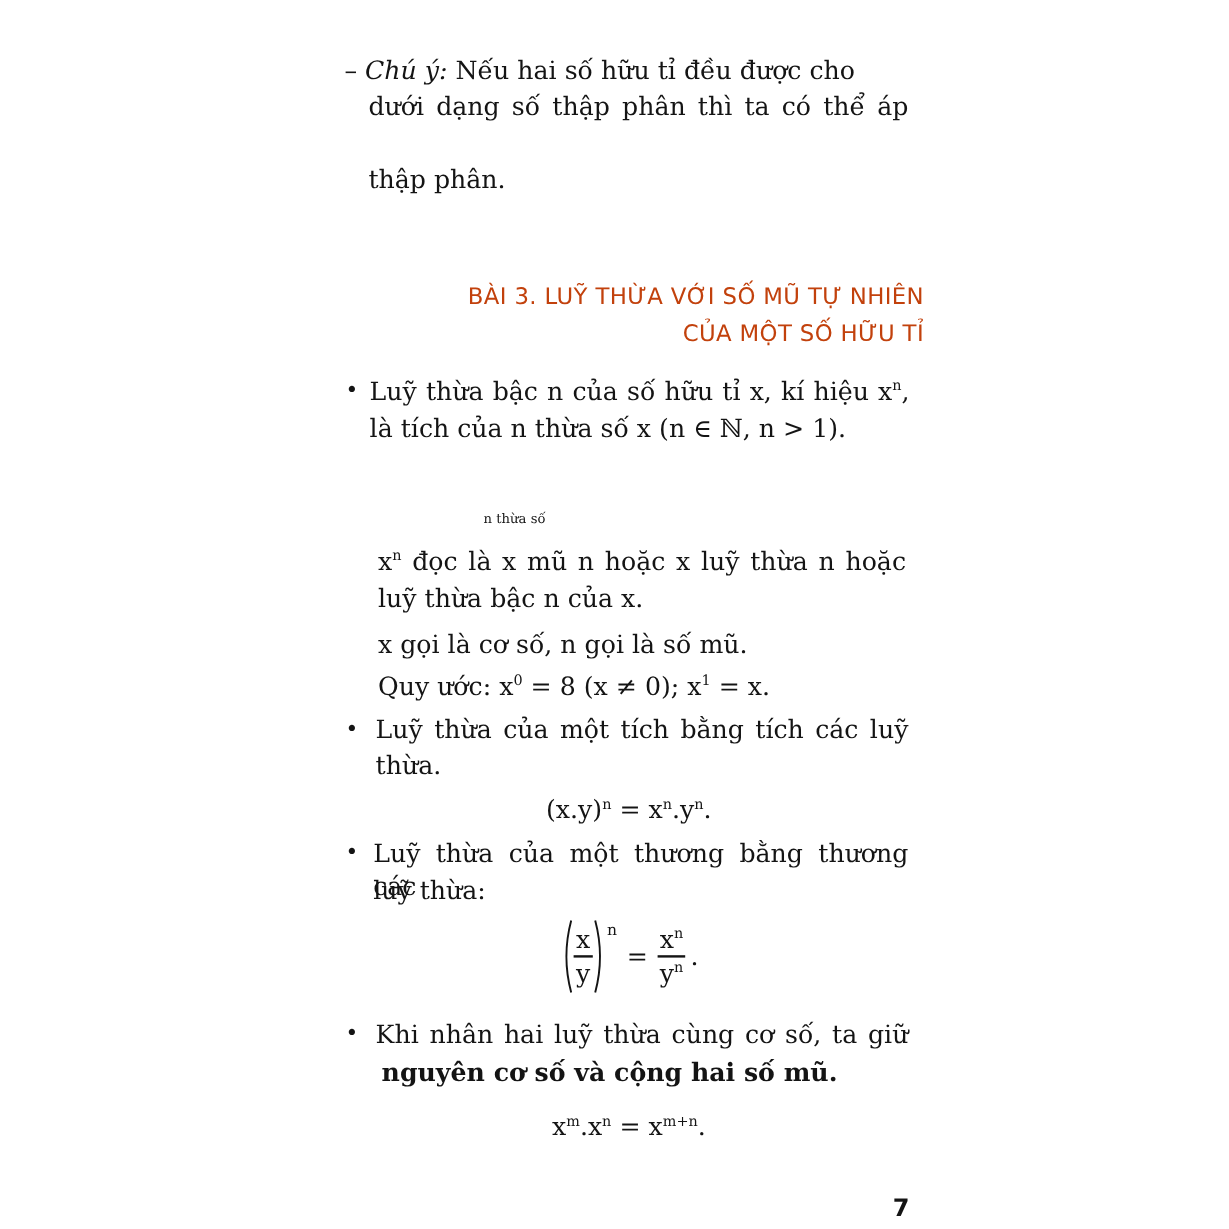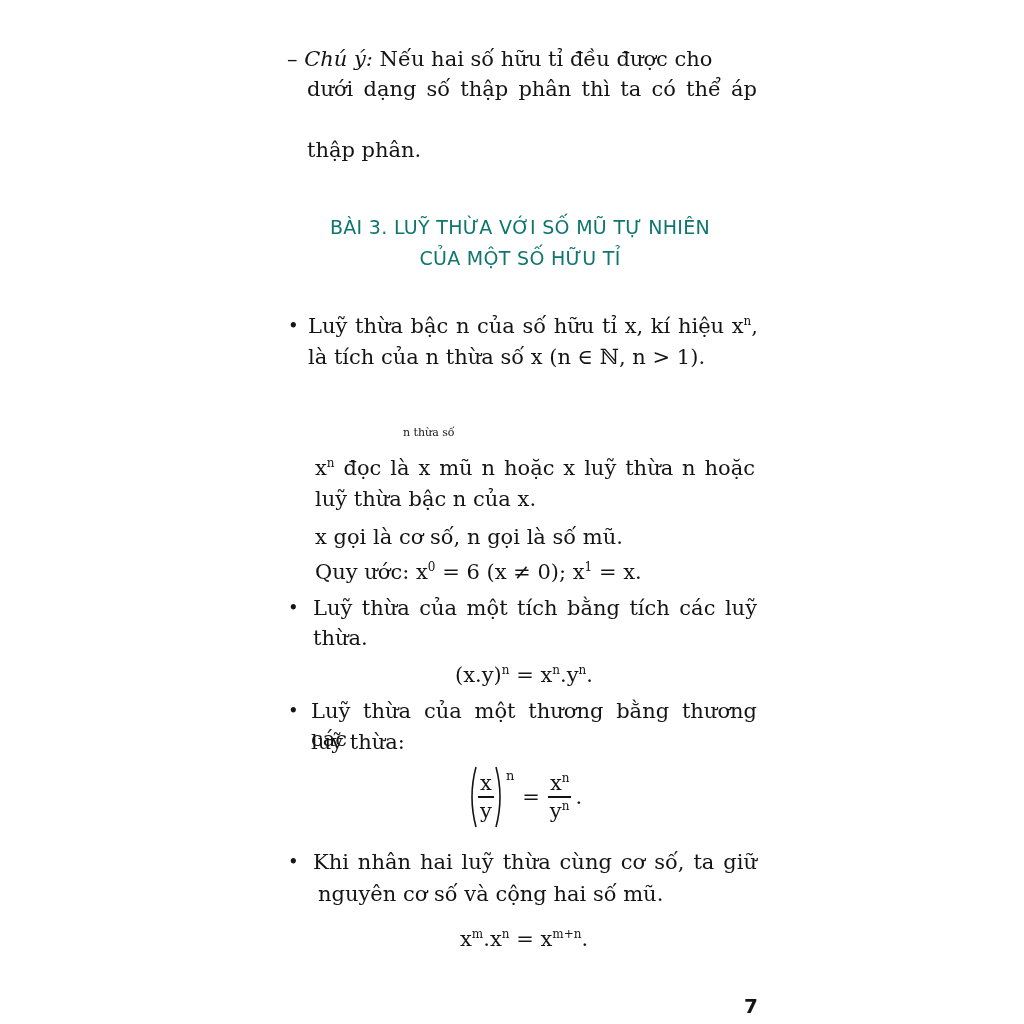--- a/index.html
+++ b/index.html
@@ -30,25 +30,26 @@
       text-align: justify;
       text-align-last: justify;
       white-space: normal;
     }
     .italic { font-style: italic; }
     .heading {
       position: absolute;
       font-family: "DejaVu Sans", "Liberation Sans", sans-serif;
       font-size: 19px;
       letter-spacing: 0.3px;
-      text-align: center;
+      text-align: right;
       left: 270px;
       width: 500px;
       line-height: 30px;
-      color: #0f766e;
+      color: #c2410c;
+      margin-top: 20px;
     }
     .bullet {
       position: absolute;
       font-size: 18px;
       line-height: 28px;
     }
     sup {
       font-size: 12px;
       vertical-align: 8px;
       line-height: 0;
@@ -108,21 +109,21 @@
 
   <div class="bullet" style="left:288px; top:312px;">•</div>
   <div class="line justify" style="left:308px; top:312px; width:450px;"><span>Luỹ thừa bậc n của số hữu tỉ x, kí hiệu x</span><sup>n</sup><span>,</span></div>
   <div class="line" style="left:308px; top:343px;">là tích của n thừa số x (n ∈ ℕ, n &gt; 1).</div>
 
   <div class="brace-label" style="left:403px; top:426px;">n thừa số</div>
 
   <div class="line justify" style="left:315px; top:454px; width:440px;"><span>x</span><sup>n</sup><span> đọc là x mũ n hoặc x luỹ thừa n hoặc</span></div>
   <div class="line" style="left:315px; top:523px;">x gọi là cơ số, n gọi là số mũ.</div>
   <div class="line" style="left:315px; top:485px;">luỹ thừa bậc n của x.</div>
-  <div class="line" style="left:315px; top:558px;"><span>Quy ước: x</span><sup>0</sup><span> = 6 (x ≠ 0); x</span><sup>1</sup><span> = x.</span></div>
+  <div class="line" style="left:315px; top:558px;"><span>Quy ước: x</span><sup>0</sup><span> = 8 (x ≠ 0); x</span><sup>1</sup><span> = x.</span></div>
 
   <div class="bullet" style="left:288px; top:594px;">•</div>
   <div class="line justify" style="left:313px; top:594px; width:444px;">Luỹ thừa của một tích bằng tích các luỹ</div>
   <div class="line" style="left:313px; top:624px;">thừa.</div>
   <div class="formula" style="left:455px; top:661px;"><span>(x.y)</span><sup>n</sup><span> = x</span><sup>n</sup><span>.y</span><sup>n</sup><span>.</span></div>
 
   <div class="bullet" style="left:288px; top:697px;">•</div>
   <div class="line justify" style="left:311px; top:697px; width:446px;">Luỹ thừa của một thương bằng thương các</div>
   <div class="line" style="left:311px; top:728px;">luỹ thừa:</div>
 
@@ -143,17 +144,17 @@
     <span class="frac">
       <span class="num"><span>x</span><sup>n</sup></span>
       <span class="bar"></span>
       <span class="den"><span>y</span><sup>n</sup></span>
     </span>
     <span style="margin-left:4px;">.</span>
   </div>
 
   <div class="bullet" style="left:288px; top:848px;">•</div>
   <div class="line justify" style="left:313px; top:848px; width:444px;">Khi nhân hai luỹ thừa cùng cơ số, ta giữ</div>
-  <div class="line" style="left:318px; top:880px;">nguyên cơ số và cộng hai số mũ.</div>
+  <div class="line" style="left:318px; top:880px;font-weight:bold;">nguyên cơ số và cộng hai số mũ.</div>
   <div class="formula" style="left:460px; top:925px;"><span>x</span><sup>m</sup><span>.x</span><sup>n</sup><span> = x</span><sup>m+n</sup><span>.</span></div>
 
   <div class="page-number">7</div>
 </div>
 
 </body></html>

